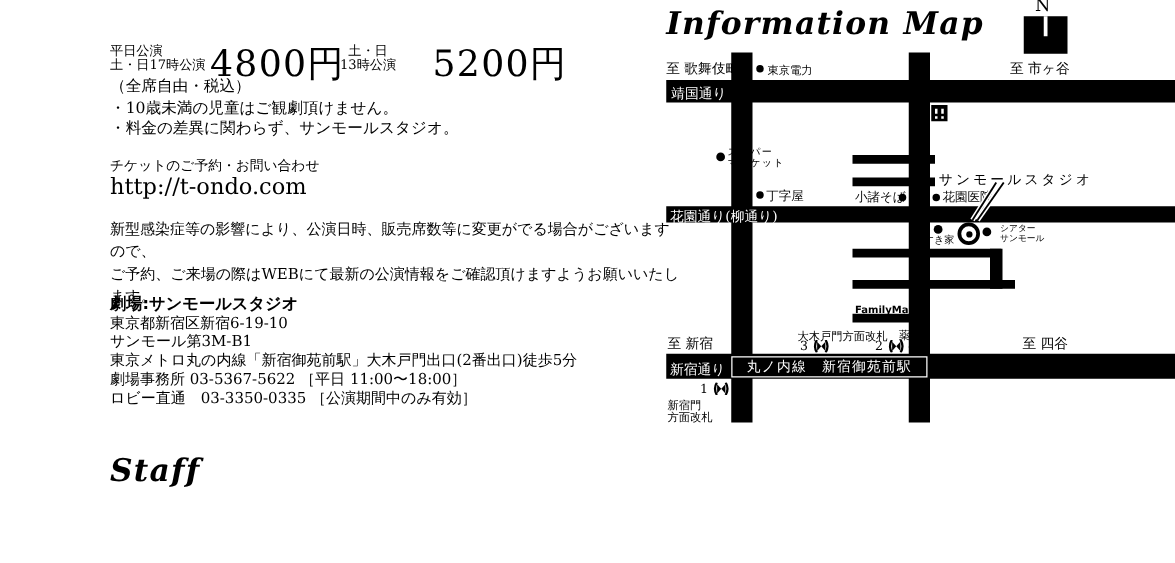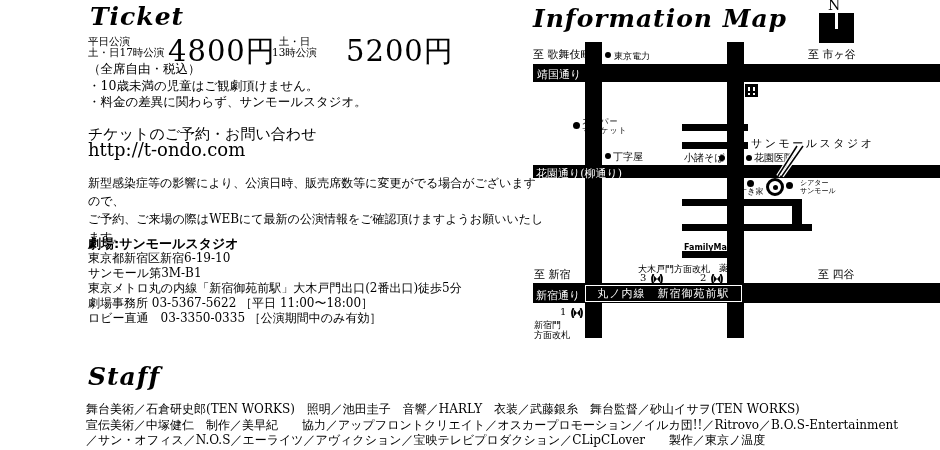--- a/index.html
+++ b/index.html
@@ -35,61 +35,55 @@
   .gate{display:inline-block;vertical-align:middle;}
   .exit-row{position:absolute;font-size:10px;white-space:nowrap;}
   .ls2{letter-spacing:2.5px;font-family:"DejaVu Sans",sans-serif;font-size:11px;}
   .sans{font-family:"DejaVu Sans",sans-serif;}
 </style>
 </head>
 <body>
 
 <div class="page">
 
-  <div class="abs script-title" style="left:90px;top:2px;">Ticket</div>
 
   <div class="abs small-stack" style="left:88px;top:36px;">
     <div>平日公演</div>
     <div>土・日17時公演</div>
   </div>
   <div class="abs price" style="left:140px;top:32px;">4800円</div>
 
   <div class="abs small-stack" style="left:272px;top:36px;text-align:center;">
     <div>土・日</div>
     <div>13時公演</div>
   </div>
   <div class="abs price" style="left:318px;top:32px;">5200円</div>
 
   <div class="abs body-txt" style="left:88px;top:61px;">（全席自由・税込）</div>
   <div class="abs body-txt" style="left:88px;top:78px;">・10歳未満の児童はご観劇頂けません。</div>
   <div class="abs body-txt" style="left:88px;top:94px;">・料金の差異に関わらず、サンモールスタジオ。</div>
 
-  <div class="abs" style="left:88px;top:125px;font-size:15px;">チケットのご予約・お問い合わせ</div>
+  <div class="abs" style="left:88px;top:125px;font-size:11px;">チケットのご予約・お問い合わせ</div>
   <div class="abs" style="left:88px;top:139px;font-size:18px;">http://t-ondo.com</div>
 
   <div class="abs covid" style="left:88px;top:174px;width:460px;">
     <div>新型感染症等の影響により、公演日時、販売席数等に変更がでる場合がございますので、</div>
     <div>ご予約、ご来場の際はWEBにて最新の公演情報をご確認頂けますようお願いいたします。</div>
   </div>
 
   <div class="abs venue" style="left:88px;top:236px;width:460px;">
     <div class="vname">劇場:サンモールスタジオ</div>
     <div>東京都新宿区新宿6-19-10</div>
     <div>サンモール第3M-B1</div>
     <div>東京メトロ丸の内線「新宿御苑前駅」大木戸門出口(2番出口)徒歩5分</div>
     <div>劇場事務所 03-5367-5622 ［平日 11:00〜18:00］</div>
     <div>ロビー直通　03-3350-0335 ［公演期間中のみ有効］</div>
   </div>
 
   <div class="abs script-title" style="left:88px;top:362px;">Staff</div>
-  <div class="abs" style="left:86px;top:402px;">
-    <div class="staff-line">舞台美術／石倉研史郎(TEN WORKS)　照明／池田圭子　音響／HARLY　衣装／武藤銀糸　舞台監督／砂山イサヲ(TEN WORKS)</div>
-    <div class="staff-line">宣伝美術／中塚健仁　制作／美早紀　　協力／アップフロントクリエイト／オスカープロモーション／イルカ団!!／Ritrovo／B.O.S-Entertainment</div>
-    <div class="staff-line">／サン・オフィス／N.O.S／エーライツ／アヴィクション／宝映テレビプロダクション／CLipCLover　　製作／東京ノ温度</div>
-  </div>
 
   <div class="abs script-title" style="left:533px;top:4px;">Information Map</div>
 
   <div class="abs" style="left:828px;top:-3px;font-size:14px;">N</div>
   <div class="north-square" style="left:819px;top:13px;width:35px;height:30px;">
     <div class="north-tick" style="left:16px;top:0;width:3px;height:16px;"></div>
   </div>
 
   <div class="road" style="left:585px;top:42px;width:17px;height:296px;"></div>
   <div class="road" style="left:727px;top:42px;width:17px;height:296px;"></div>

